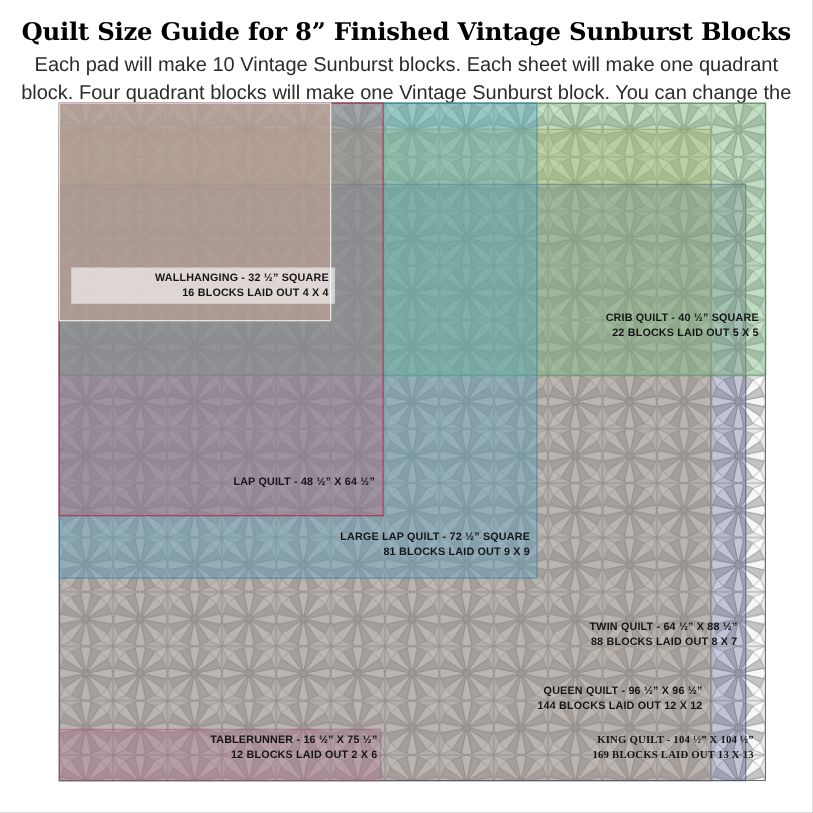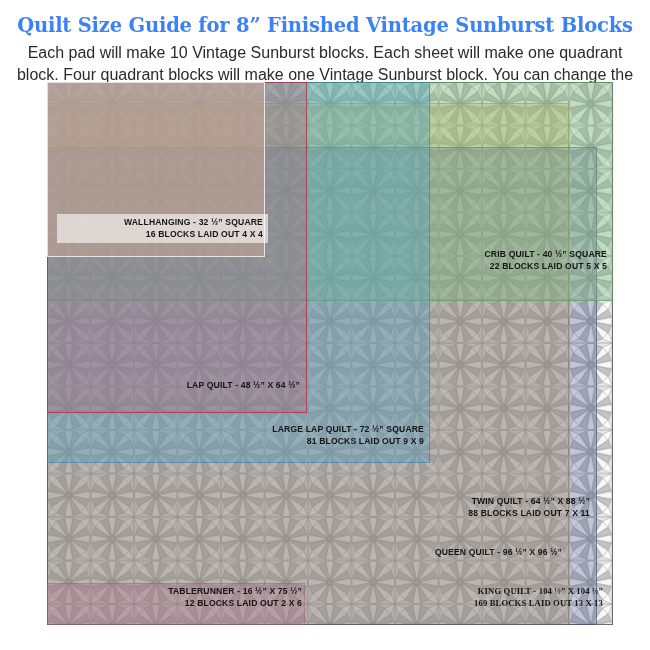--- a/index.html
+++ b/index.html
@@ -10,21 +10,21 @@
     font-family:"Liberation Sans",sans-serif;
     overflow:hidden;
     position:relative;
   }
   #page{position:relative;width:650px;height:650px;}
 
   
   .header{position:absolute;left:0;top:0;width:650px;text-align:center;}
   .title{
     font-family:"DejaVu Serif",serif;
-    font-size:19.5px;font-weight:700;color:#3b82f6;
+    font-size:19.5px;font-weight:700;color:#000000;
     letter-spacing:-0.2px;margin:0;padding-top:14px;
     white-space:nowrap;
   }
   .subtitle{
     font-size:16px;color:#2b2b2b;line-height:1.38;
     margin:5px auto 0;width:618px;font-weight:500;
   }
 
   
   .plate{
@@ -141,25 +141,26 @@
       <span>LAP QUILT - 48 ½” X 64 ½”</span>
     </div>
 
     <div class="lbl" style="left:165px;top:341px;width:212px;">
       <span>LARGE LAP QUILT - 72 ½” SQUARE</span>
       <span class="l2">81 BLOCKS LAID OUT 9 X 9</span>
     </div>
 
     <div class="lbl" style="left:350px;top:413px;width:193px;">
       <span>TWIN QUILT - 64 ½” X 88 ½”</span>
-      <span class="l2">88 BLOCKS LAID OUT 7 X 11</span>
+      <span class="l2">88 BLOCKS LAID OUT 8 X 7</span>
     </div>
 
     <div class="lbl" style="left:310px;top:464px;width:205px;">
       <span>QUEEN QUILT - 96 ½” X 96 ½”</span>
+      <span class="l2">144 BLOCKS LAID OUT 12 X 12</span>
     </div>
 
     <div class="lbl" style="left:60px;top:503px;width:195px;">
       <span>TABLERUNNER - 16 ½” X 75 ½”</span>
       <span class="l2">12 BLOCKS LAID OUT 2 X 6</span>
     </div>
 
     <div class="lbl" style="left:353px;top:503px;width:203px;font-family:Liberation Serif, serif;">
       <span>KING QUILT - 104 ½” X 104 ½”</span>
       <span class="l2">169 BLOCKS LAID OUT 13 X 13</span>

